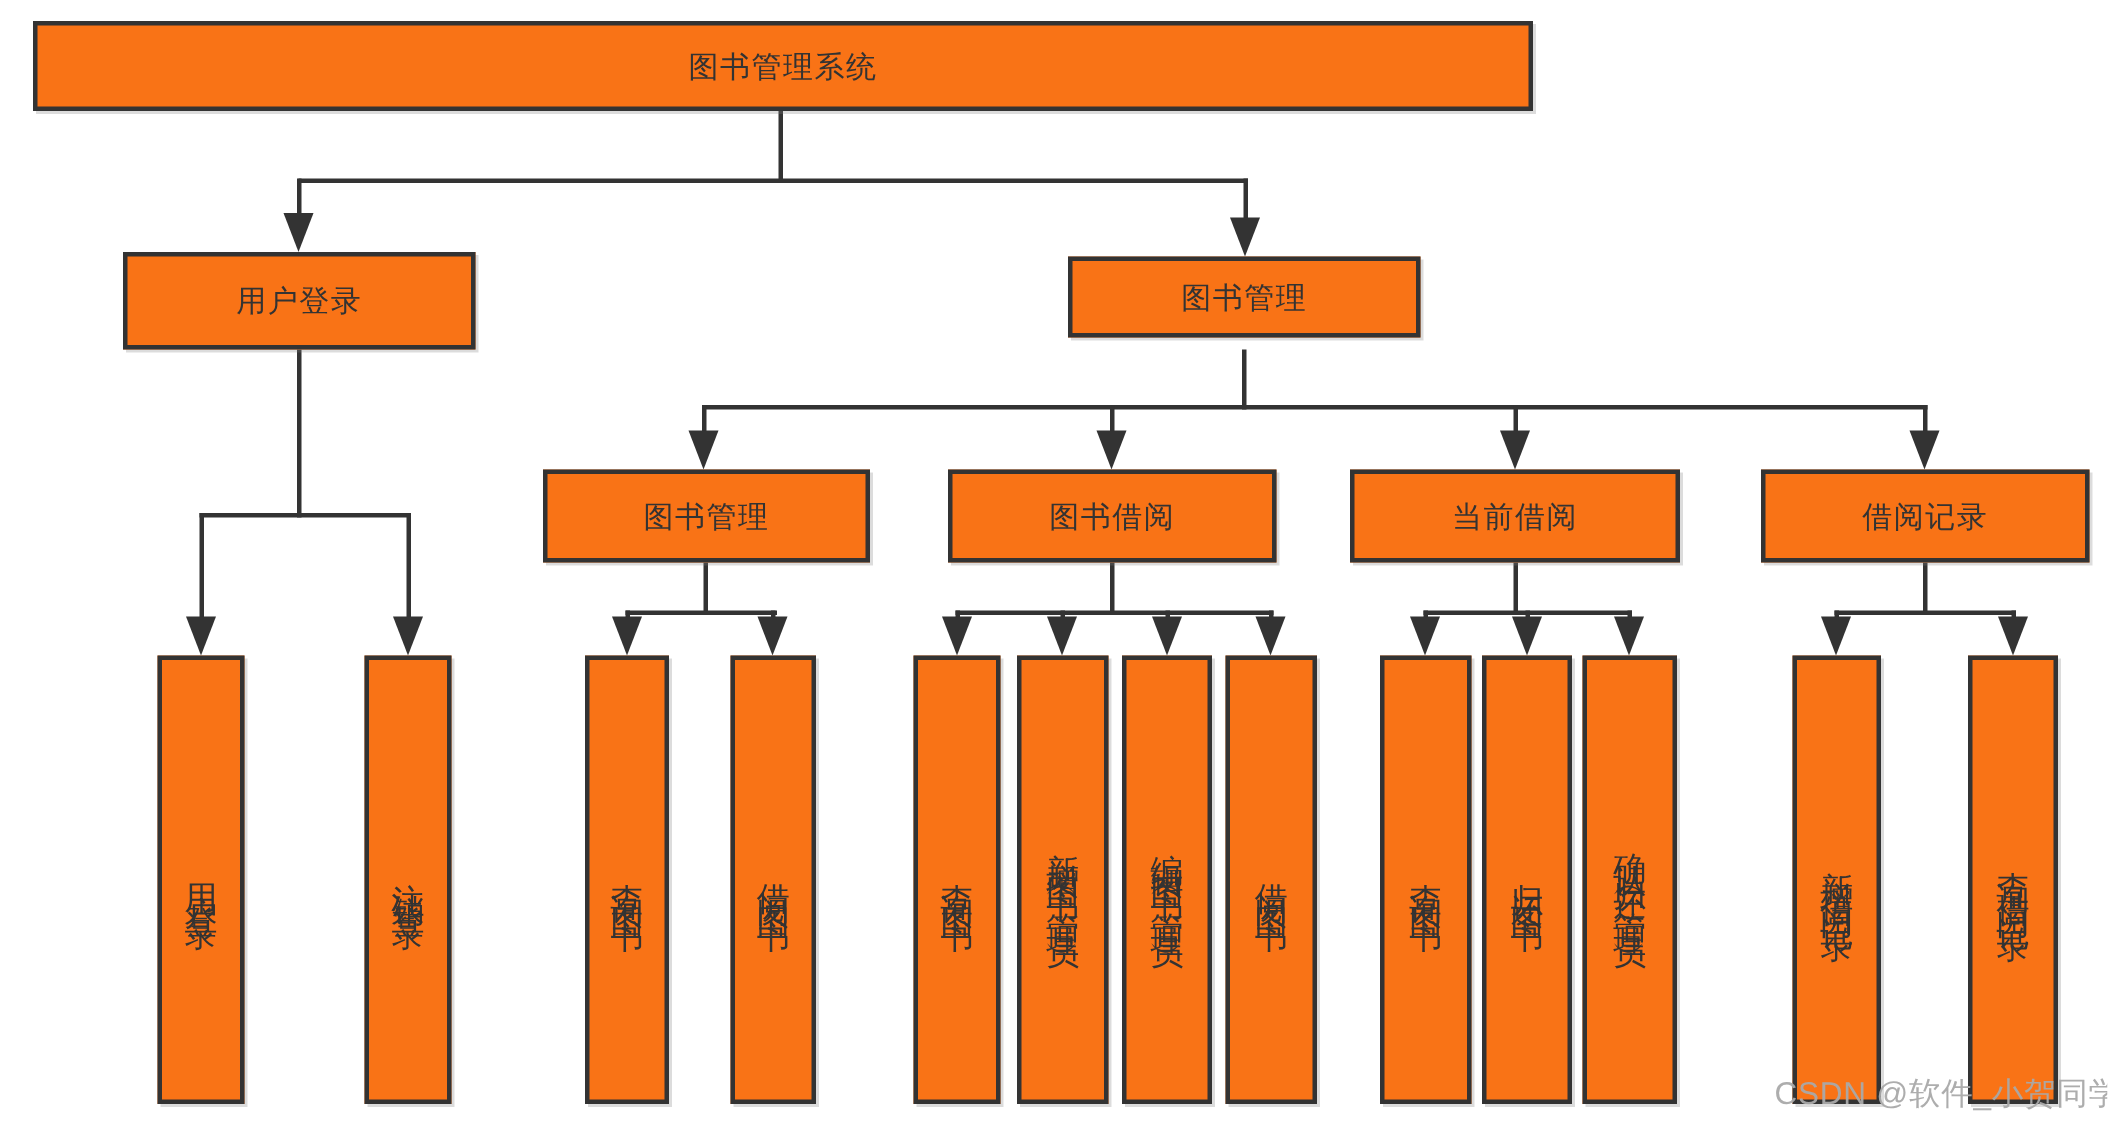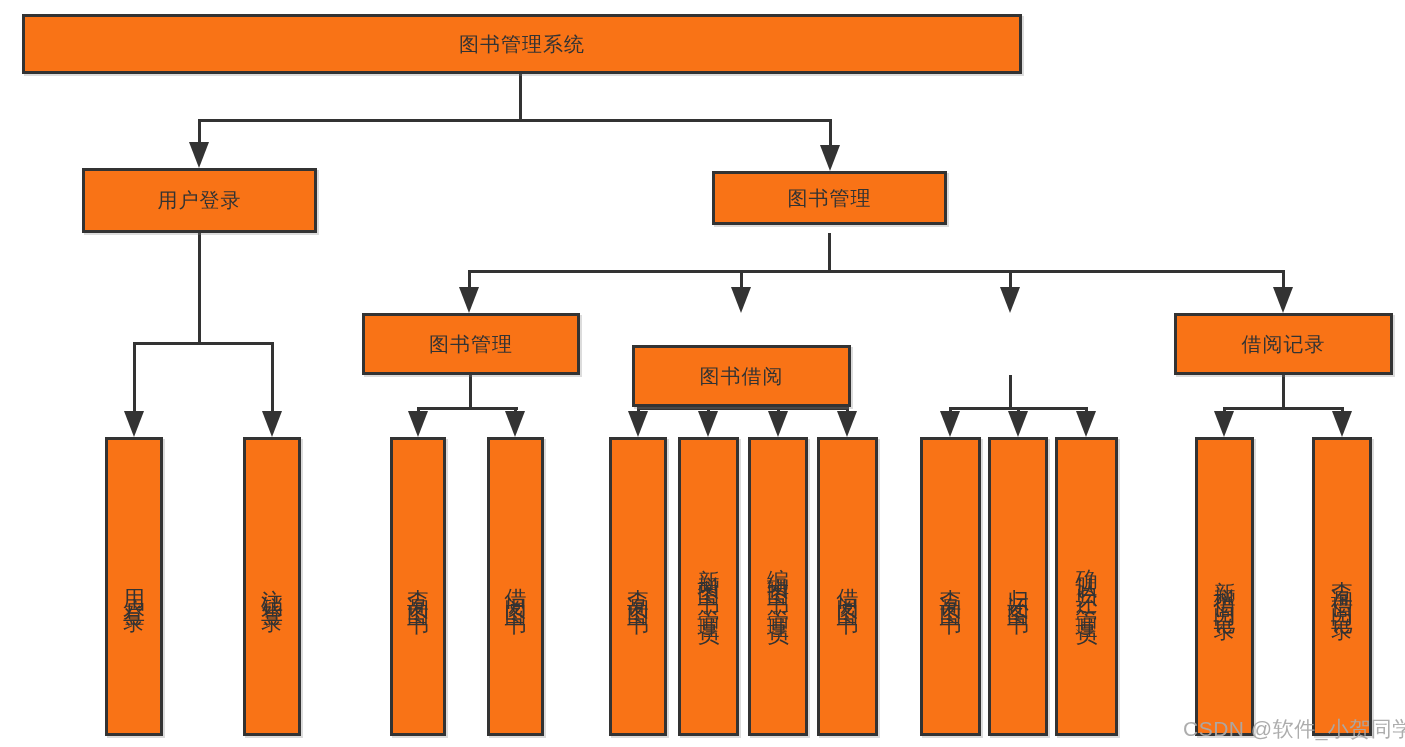--- a/index.html
+++ b/index.html
@@ -27,21 +27,21 @@
     font-size:22px;
     letter-spacing:8px;
     line-height:1;
     color:#333333;
   }
   
   .b-root   {left:22px;  top:14px;  width:1000px;height:60px;}
   .b-login  {left:82px;  top:168px; width:235px; height:65px;}
   .b-mgmt   {left:712px; top:171px; width:235px; height:54px;}
   .b-newrec {left:362px; top:313px; width:218px; height:62px;}
-  .b-borrow {left:632px; top:313px; width:219px; height:62px;margin-top:32px;}
+  .b-borrow {left:632px; top:313px; width:219px; height:62px;}
   .b-current{left:900px; top:313px; width:220px; height:62px;}
   .b-records{left:1174px;top:313px; width:219px; height:62px;}
   .b-l1 {left:105px; width:58px;}
   .b-l2 {left:243px; width:58px;}
   .b-l3 {left:390px; width:56px;}
   .b-l4 {left:487px; width:57px;}
   .b-l5 {left:609px; width:58px;}
   .b-l6 {left:678px; width:61px;}
   .b-l7 {left:748px; width:60px;}
   .b-l8 {left:817px; width:61px;}
@@ -191,20 +191,23 @@
   <div class="node b-mgmt">
     <span class="hlabel">图书管理</span>
   </div>
 
   <div class="node b-newrec">
     <span class="hlabel">图书管理</span>
   </div>
   <div class="node b-borrow">
     <span class="hlabel">图书借阅</span>
   </div>
+  <div class="node b-current">
+    <span class="hlabel">当前借阅</span>
+  </div>
   <div class="node b-records">
     <span class="hlabel">借阅记录</span>
   </div>
 
   <div class="node leaf b-l1">
     <span class="vtext">用户登录</span>
   </div>
   <div class="node leaf b-l2">
     <span class="vtext">注销登录</span>
   </div>

